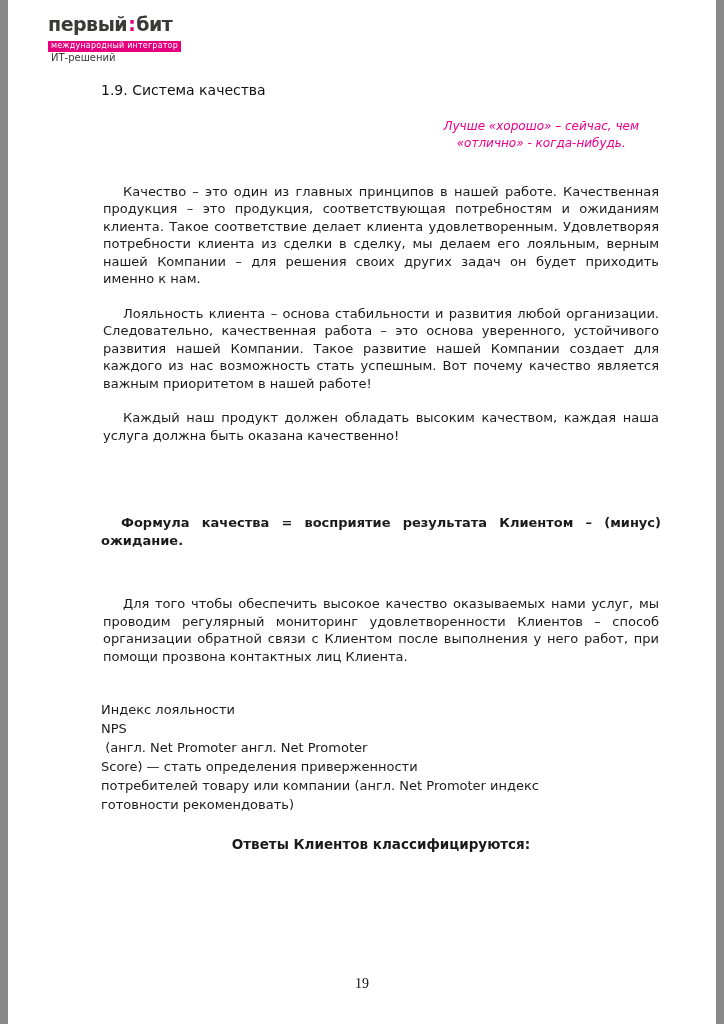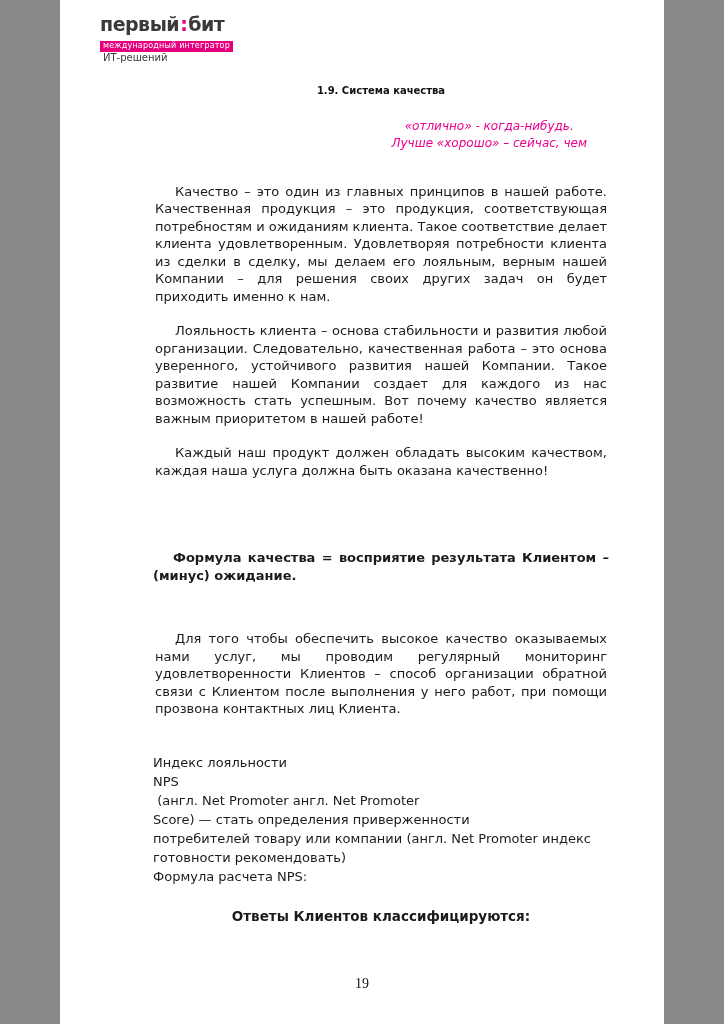--- a/index.html
+++ b/index.html
@@ -1,18 +1,18 @@
 <!DOCTYPE html>
 <html><head>
 <meta charset="utf-8">
 <style>
   html, body { margin: 0; padding: 0; background: #888; }
   .page {
     position: relative;
-    width: 604px;
+    width: 708px;
     height: 1024px;
     margin: 0 auto;
     background: #ffffff;
     font-family: "DejaVu Sans", sans-serif;
     color: #1b1b1b;
     box-sizing: border-box;
     overflow: hidden;
   }
 
   
@@ -48,23 +48,22 @@
     padding-left: 3px;
   }
 
   
   .content {
     padding: 82px 55px 0 93px;
     font-size: 13px;
     line-height: 17.5px;
   }
   .doc-title {
-    text-align: center;
-    font-weight: bold;
-    font-size: 10px;
+    font-weight: normal;
+    font-size: 14px;
     color: #111111;
   }
   .epigraph {
     margin-top: 18px;
     text-align: right;
   }
   .epigraph-inner {
     display: inline-block;
     text-align: center;
     font-style: italic;
@@ -129,43 +128,42 @@
     </div>
     <div class="logo-tagline2">ИТ-решений</div>
   </div>
 
   <div class="content">
 
     <div class="doc-title">1.9. Система качества</div>
 
     <div class="epigraph">
       <div class="epigraph-inner">
+        <div>Лучше «хорошо» – сейчас, чем</div>
         <div>«отлично» - когда-нибудь.</div>
-        <div>Лучше «хорошо» – сейчас, чем</div>
       </div>
     </div>
 
     <p class="para first">Качество – это один из главных принципов в нашей работе. Качественная продукция – это продукция, соответствующая потребностям и ожиданиям клиента. Такое соответствие делает клиента удовлетворенным. Удовлетворяя потребности клиента из сделки в сделку, мы делаем его лояльным, верным нашей Компании – для решения своих других задач он будет приходить именно к нам.</p>
 
     <p class="para gap-1">Лояльность клиента – основа стабильности и развития любой организации. Следовательно, качественная работа – это основа уверенного, устойчивого развития нашей Компании. Такое развитие нашей Компании создает для каждого из нас возможность стать успешным. Вот почему качество является важным приоритетом в нашей работе!</p>
 
     <p class="para gap-1">Каждый наш продукт должен обладать высоким качеством, каждая наша услуга должна быть оказана качественно!</p>
 
     <p class="formula">Формула качества = восприятие результата Клиентом  – (минус) ожидание.</p>
 
     <p class="para monitoring">Для того чтобы обеспечить высокое качество оказываемых нами услуг, мы проводим регулярный мониторинг удовлетворенности Клиентов – способ организации обратной связи с Клиентом после выполнения у него работ, при помощи прозвона контактных лиц Клиента.</p>
 
     <div class="nps-block">
       <div class="nps-line">Индекс лояльности</div>
       <div class="nps-line">NPS</div>
       <div class="nps-line"> (англ. Net Promoter англ. Net Promoter</div>
       <div class="nps-line">Score) — стать определения приверженности</div>
       <div class="nps-line">потребителей товару или компании (англ. Net Promoter индекс</div>
       <div class="nps-line">готовности рекомендовать)</div>
-      <div class="nps-line">Формула расчета NPS:</div>
     </div>
 
     <div class="subheading">Ответы Клиентов классифицируются:</div>
 
 
   </div>
 
   <div class="page-number">19</div>
 
 </div>

